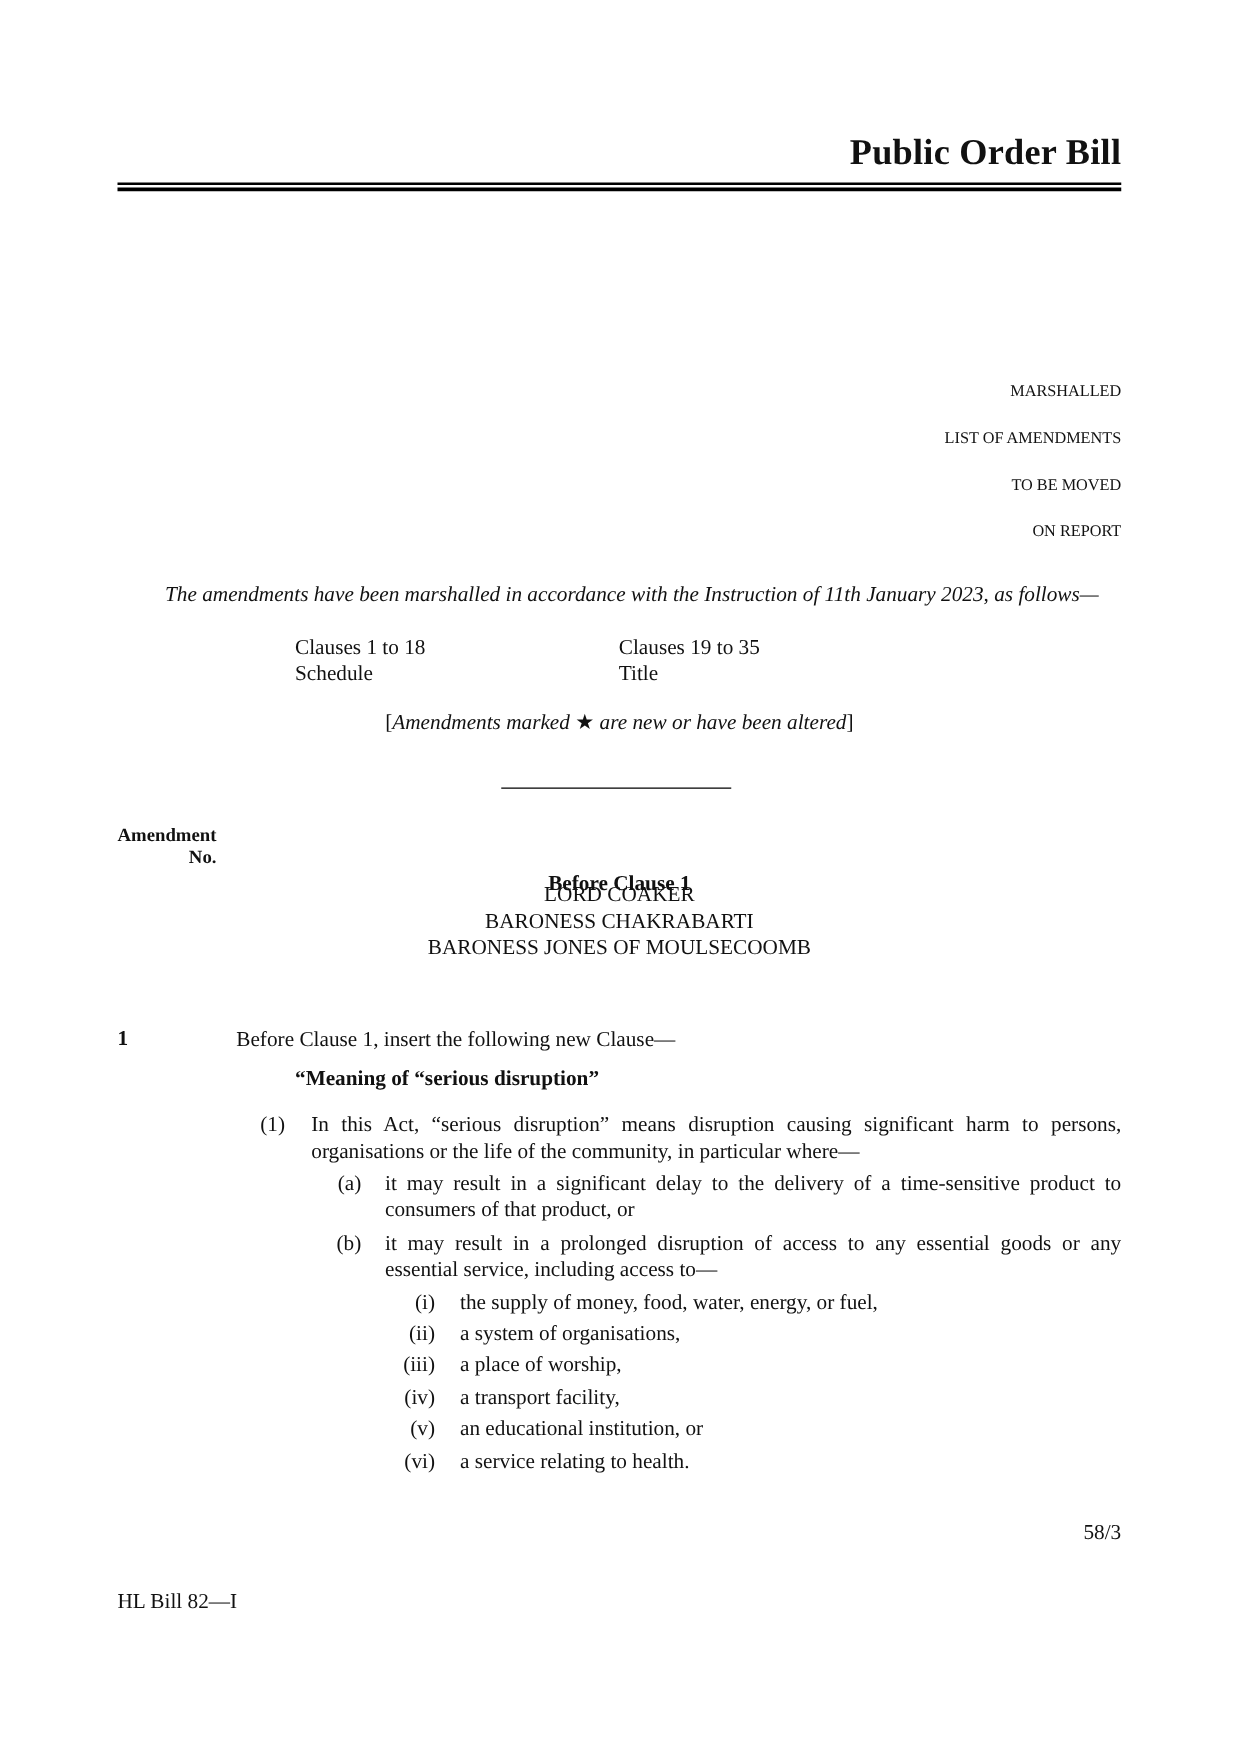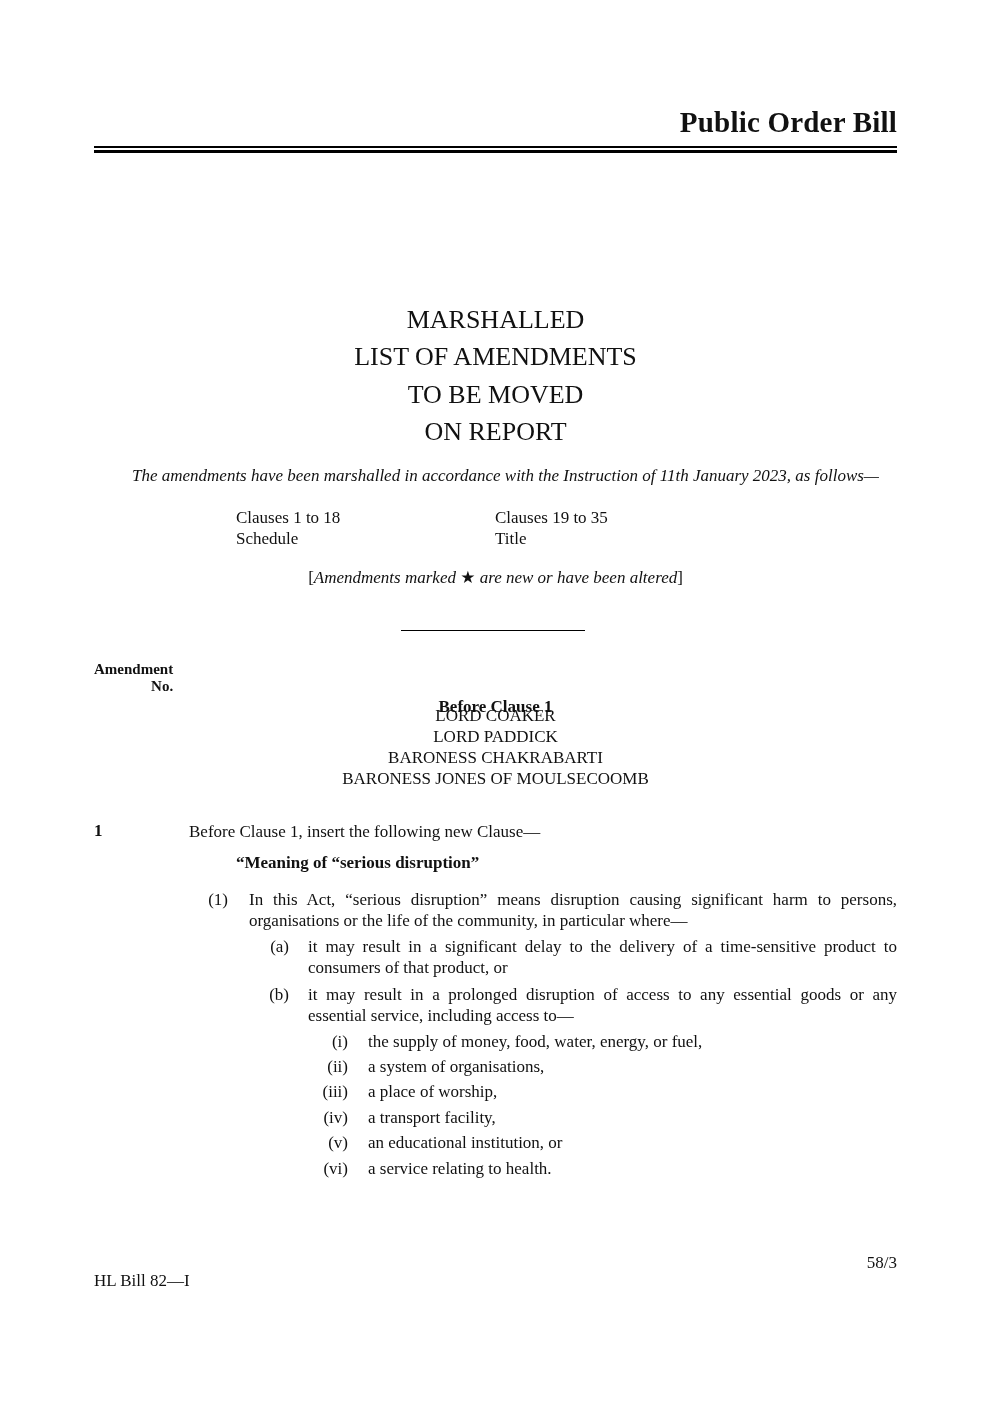--- a/index.html
+++ b/index.html
@@ -2,35 +2,35 @@
 <html><head>
 <meta charset="utf-8">
 <style>
   html, body { margin: 0; padding: 0; background: #ffffff; }
   body { width: 991px; height: 1401px; position: relative; overflow: hidden;
          font-family: "Liberation Serif", "DejaVu Serif", serif; color: #111; }
   .abs { position: absolute; }
   .title { left: 94px; width: 803px; top: 106px; text-align: right; font-size: 29px; font-weight: bold; letter-spacing: 0.2px; }
   .rule-thin { left: 94px; width: 803px; top: 146px; height: 2px; background: #000; }
   .rule-thick { left: 94px; width: 803px; top: 150px; height: 3px; background: #000; }
-  .hd { left: 94px; width: 803px; text-align: center; font-size: 26px; }
+  .hd { left: 94px; width: 803px; text-align: right; font-size: 13px; }
   .intro { left: 94px; width: 803px; top: 465px; font-size: 17px; font-style: italic; line-height: 21px; text-align: justify; text-indent: 38px; }
   .cl { font-size: 17px; }
   .note { left: 94px; width: 803px; top: 567px; text-align: center; font-size: 17px; }
   .note i { font-style: italic; margin-top: 44px; }
   .sep { left: 401px; width: 184px; top: 630px; height: 1px; background: #000; }
   .amlabel { left: 94px; top: 661px; font-size: 15px; font-weight: bold; line-height: 17px; text-align: right; }
   .section { left: 94px; width: 803px; top: 649px; text-align: center; font-size: 17px; font-weight: bold; margin-top: 48px; }
   .names { left: 94px; width: 803px; top: 705px; text-align: center; font-size: 17px; line-height: 21px; }
   .amno { left: 94px; top: 821px; font-size: 17px; font-weight: bold; }
   .t17 { font-size: 17px; line-height: 21px; }
   .clause-head { left: 236px; top: 853px; font-size: 17px; font-weight: bold; }
   .num { text-align: right; }
   .footer-left { left: 94px; top: 1259px; font-size: 17px; margin-top: 12px; }
-  .footer-right { right: 94px; top: 1253px; font-size: 17px; }
+  .footer-right { right: 94px; top: 1216px; font-size: 17px; }
   .just { text-align: justify; }
 </style>
 </head>
 <body>
 
 <div class="abs title">Public Order Bill</div>
 <div class="abs rule-thin"></div>
 <div class="abs rule-thick"></div>
 
 <div class="abs hd" style="top:305px">MARSHALLED</div>
@@ -55,21 +55,20 @@
 
 <div class="abs amlabel">
   <div>Amendment</div>
   <div>No.</div>
 </div>
 
 <div class="abs section">Before Clause 1</div>
 
 <div class="abs names">
   <div>LORD COAKER</div>
-  <div>LORD PADDICK</div>
   <div>BARONESS CHAKRABARTI</div>
   <div>BARONESS JONES OF MOULSECOOMB</div>
 </div>
 
 <div class="abs amno">1</div>
 <div class="abs t17" style="left:189px; top:821px">Before Clause 1, insert the following new Clause—</div>
 
 <div class="abs clause-head">“Meaning of “serious disruption”</div>
 
 <div class="abs t17 num" style="left:196px; width:32px; top:889px">(1)</div>

